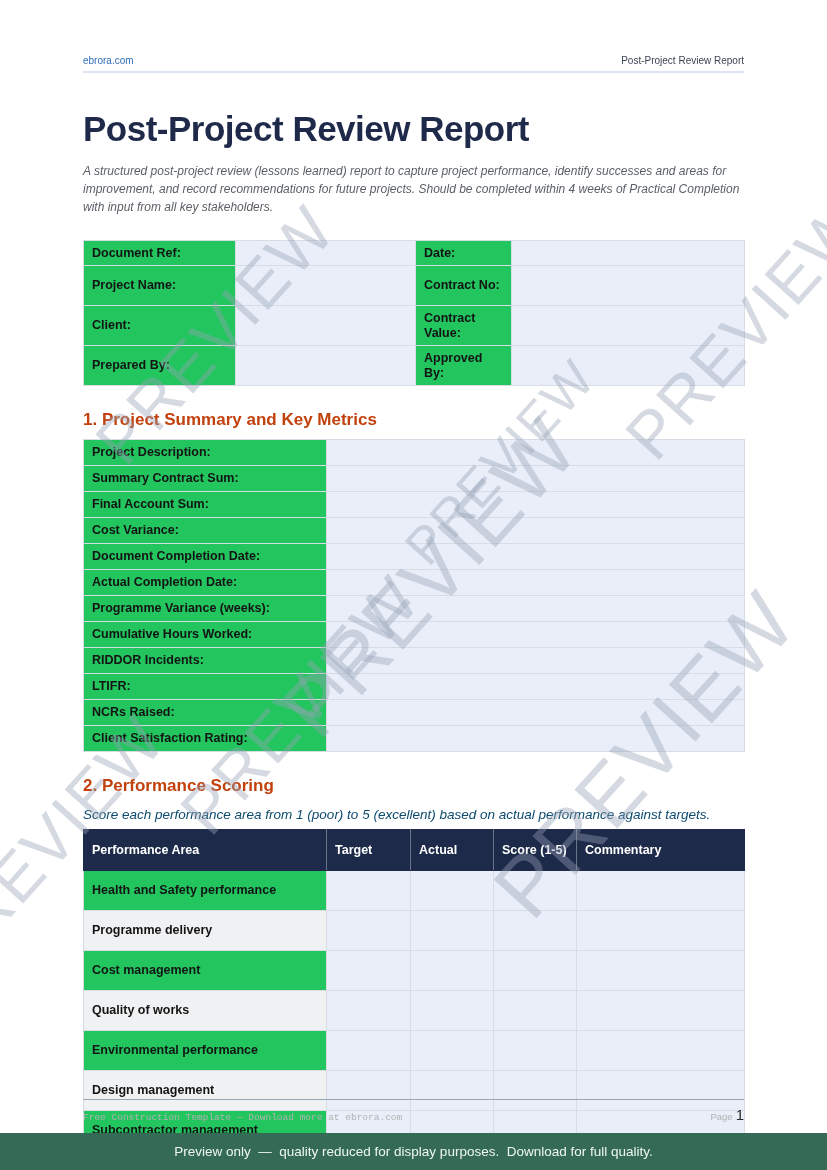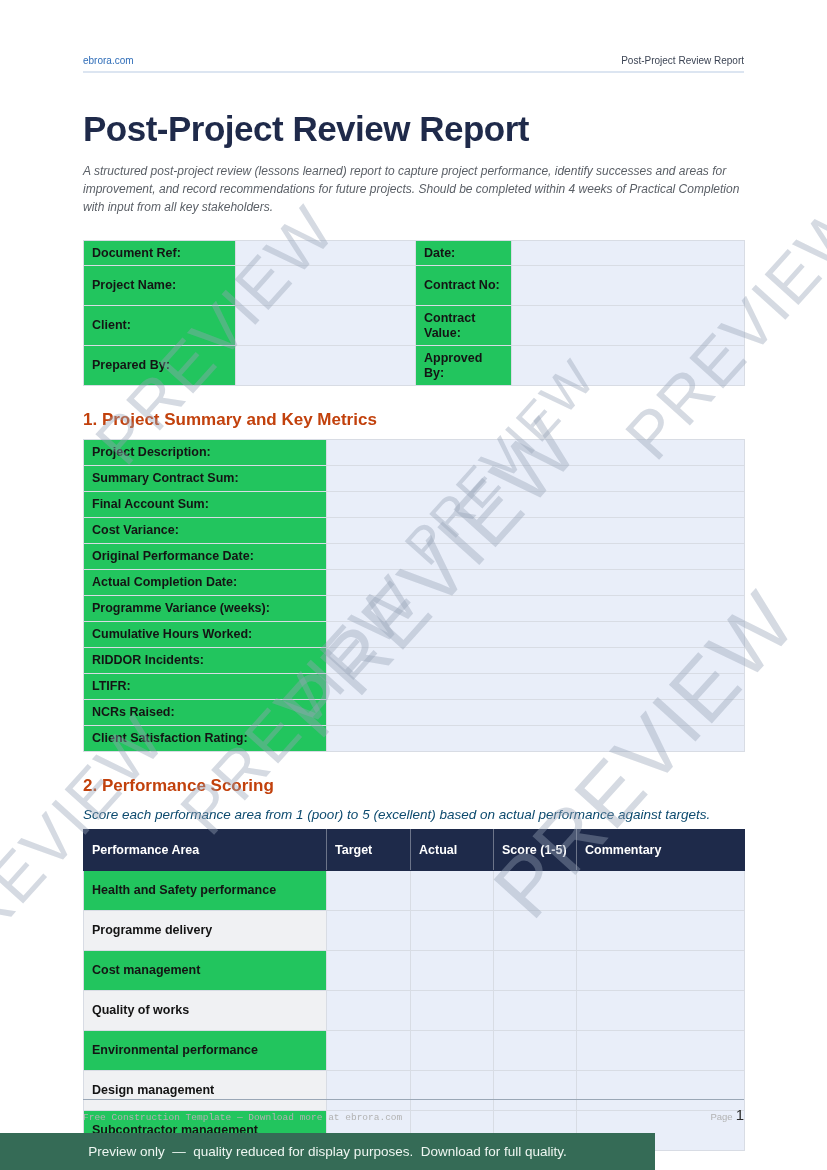--- a/index.html
+++ b/index.html
@@ -70,21 +70,21 @@
     position:absolute;left:83px;top:1099px;width:661px;
     border-top:1px solid #9aa7b6;padding-top:6px;
     display:flex;justify-content:space-between;align-items:baseline;
   }
   .footer .left{font-size:9.5px;color:#b2b2b2;font-family:Liberation Mono, monospace;}
   .footer .right{font-size:9.5px;color:#b2b2b2;}
   .footer .pagenum{font-size:15px;color:#2b2b2b;margin-left:3px;}
 
   
   .banner{
-    position:absolute;left:0;bottom:0;width:655px;height:37px;background:#356b56;
+    position:absolute;left:0;bottom:0;width:827px;height:37px;background:#356b56;
     display:flex;align-items:center;justify-content:center;
   }
   .banner span{color:#eef6f1;font-size:13.5px;white-space:pre;}
 
   
   .wm{
     position:absolute;z-index:5;pointer-events:none;
     color:rgba(150,162,182,0.40);font-weight:500;letter-spacing:2px;
     transform:translate(-50%,-50%) rotate(-48deg);white-space:nowrap;
   }
@@ -171,21 +171,21 @@
         </tr>
       <tr>
           <td class="lbl">Final Account Sum:</td>
           <td class="val"></td>
         </tr>
       <tr>
           <td class="lbl">Cost Variance:</td>
           <td class="val"></td>
         </tr>
       <tr>
-          <td class="lbl">Original Performance Date:</td>
+          <td class="lbl">Document Completion Date:</td>
           <td class="val"></td>
         </tr>
       <tr>
           <td class="lbl">Actual Completion Date:</td>
           <td class="val"></td>
         </tr>
       <tr>
           <td class="lbl">Programme Variance (weeks):</td>
           <td class="val"></td>
         </tr>

